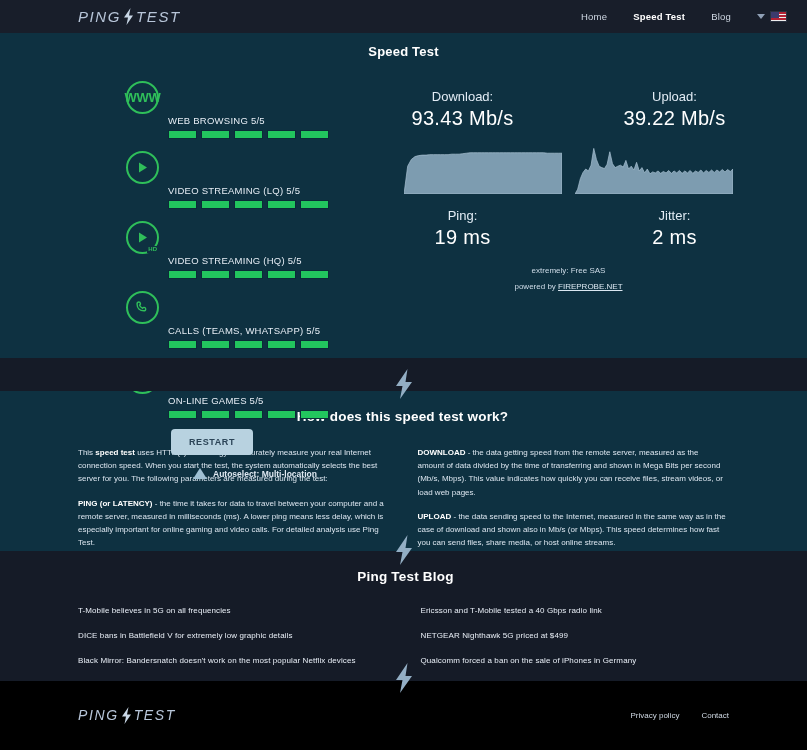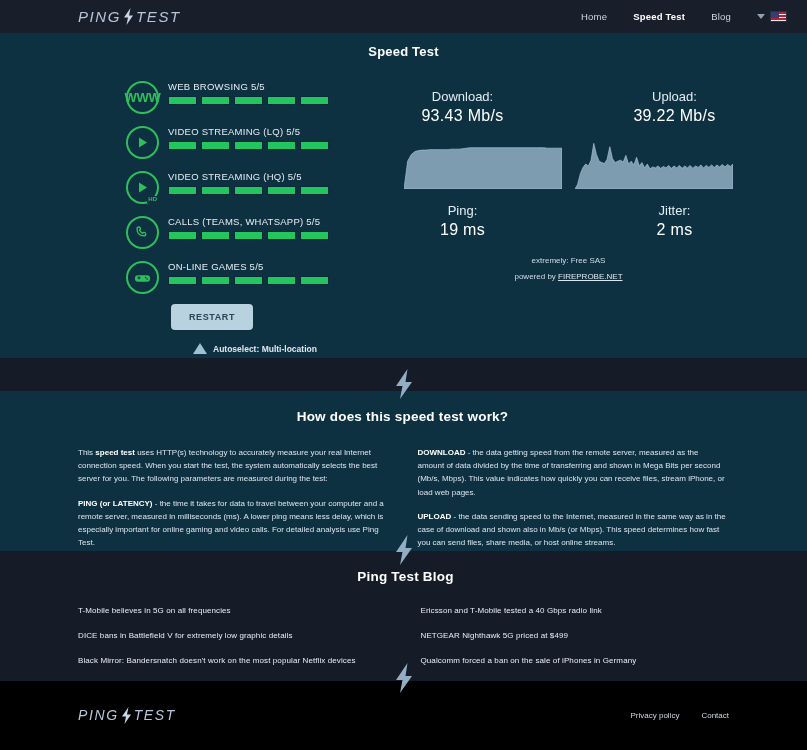--- a/index.html
+++ b/index.html
@@ -55,21 +55,21 @@
   .test-icon {
     width: 33px; height: 33px; border-radius: 50%;
     border: 2px solid #2fbf5a; flex: 0 0 33px;
     display: flex; align-items: center; justify-content: center;
     position: relative; color: #2fbf5a; margin-top: 2px;
   }
   .test-icon .www { font-size: 13px; font-weight: bold; letter-spacing: -.3px; }
   .test-icon .hd { position: absolute; right: -1px; bottom: -1px; font-size: 6px;
                    font-weight: bold; color: #2fbf5a; background: #0e3141;
                    padding: 0 1px; line-height: 7px; }
-  .test-meta { margin-left: 9px; padding-top: 2px; }
+  .test-meta { margin-left: 9px; padding-top: 2px; margin-top: 34px; }
   .test-label {
     color: #e6edf5; font-size: 9.5px; letter-spacing: .25px;
     margin-bottom: 4px; white-space: nowrap;
   }
   .bar-group { display: flex; gap: 4px; }
   .seg { width: 29px; height: 9px; background: #22c55e; border: 1px solid #0b2a38; }
 
   
   .restart-wrap { padding-left: 45px; margin-top: 5px; }
   .restart-btn {
@@ -79,21 +79,21 @@
   }
   .autoselect { display: flex; align-items: center; gap: 6px; margin-top: 13px; padding-left: 22px; }
   .tri { width: 0; height: 0; border-left: 7px solid transparent;
          border-right: 7px solid transparent; border-bottom: 11px solid #9fc0d4; }
   .autoselect-text { color: #dfe8f1; font-size: 8.5px; font-weight: bold; }
 
   
   .metrics { display: flex; justify-content: center; gap: 52px; margin-top: 10px; }
   .metric { width: 160px; text-align: center; }
   .metric-label { color: #e2ecf5; font-size: 13px; margin-bottom: 3px; }
-  .metric-value { color: #ffffff; font-size: 16px; letter-spacing: .3px; }
+  .metric-value { color: #ffffff; font-size: 20px; letter-spacing: .3px; }
   .graphs { display: flex; justify-content: center; gap: 13px; margin-top: 16px; }
   .graph { width: 158px; height: 48px; }
   .metrics2 { display: flex; justify-content: center; gap: 52px; margin-top: 14px; }
   .provider { text-align: center; color: #cfdce8; font-size: 8px; margin-top: 17px; }
   .powered { text-align: center; color: #cfdce8; font-size: 8px; margin-top: 7px; }
   .powered a { color: #dce8f2; text-decoration: underline; }
 
   
   .band-dark { background: #151b27; }
   .band-teal { background: #0e3141; }
@@ -322,21 +322,21 @@
       <div class="col">
         <p class="para">
           <span>This </span><b>speed test</b><span> uses HTTP(s) technology to accurately measure your real Internet connection speed. When you start the test, the system automatically selects the best server for you. The following parameters are measured during the test:</span>
         </p>
         <p class="para">
           <b>PING (or LATENCY)</b><span> - the time it takes for data to travel between your computer and a remote server, measured in milliseconds (ms). A lower ping means less delay, which is especially important for online gaming and video calls. For detailed analysis use Ping Test.</span>
         </p>
       </div>
       <div class="col">
         <p class="para">
-          <b>DOWNLOAD</b><span> - the data getting speed from the remote server, measured as the amount of data divided by the time of transferring and shown in Mega Bits per second (Mb/s, Mbps). This value indicates how quickly you can receive files, stream iPhone, or load web pages.</span>
+          <b>DOWNLOAD</b><span> - the data getting speed from the remote server, measured as the amount of data divided by the time of transferring and shown in Mega Bits per second (Mb/s, Mbps). This value indicates how quickly you can receive files, stream videos, or load web pages.</span>
         </p>
         <p class="para">
           <b>UPLOAD</b><span> - the data sending speed to the Internet, measured in the same way as in the case of download and shown also in Mb/s (or Mbps). This speed determines how fast you can send files, share media, or host online streams.</span>
         </p>
       </div>
     </div>
   </div>
 
   <div class="band-dark blog" style="height:130px;position:relative">
     <span class="bolt-divider" style="top:-16px">

